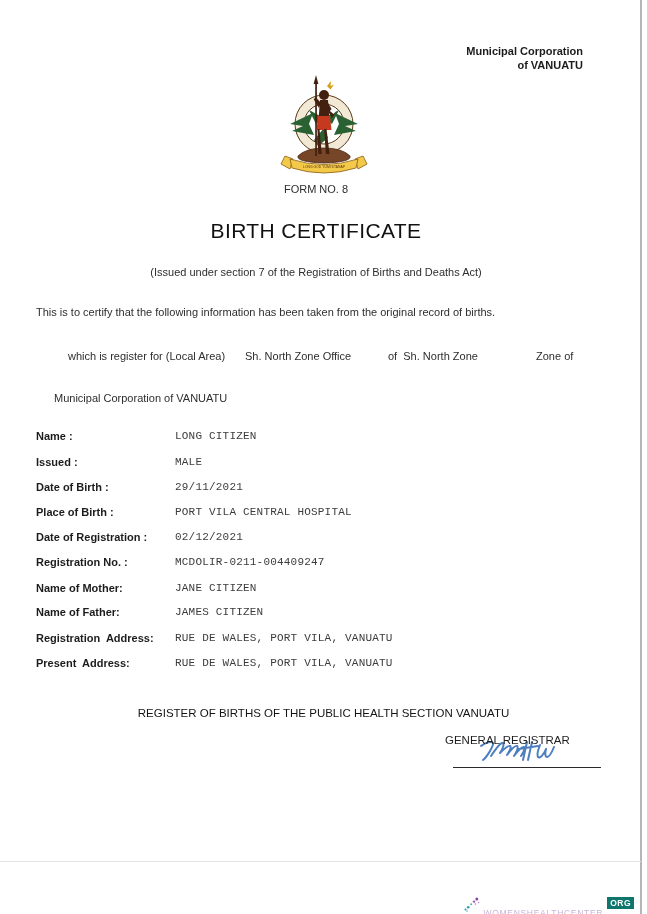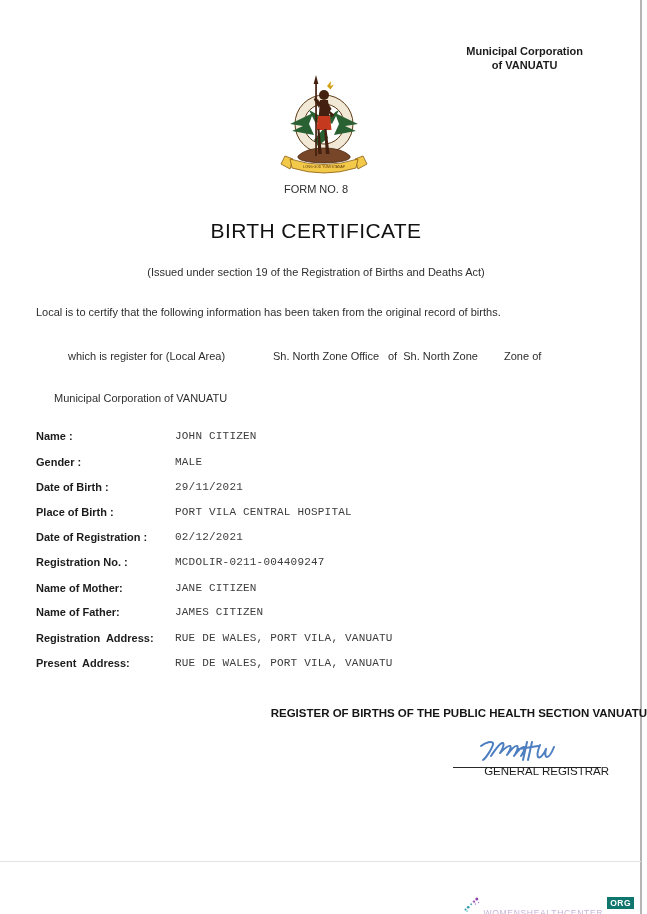--- a/index.html
+++ b/index.html
@@ -18,53 +18,53 @@
   }
   .page-edge-bottom {
     position: absolute; top: 861px; left: 0; width: 641px; height: 1px;
     background: #e3e3e3;
   }
   .hdr-left {
     position: absolute; left: 36px; top: 44px;
     font-size: 11px; font-weight: bold; line-height: 14px; color: #1c1c1c;
   }
   .hdr-right {
-    position: absolute; right: 64px; top: 44px; text-align: center;
+    position: absolute; right: 64px; top: 44px; text-align: right;
     font-size: 11px; font-weight: bold; line-height: 14px; color: #1c1c1c;
   }
   .emblem { position: absolute; left: 276px; top: 74px; width: 96px; height: 104px; }
   .center-line { position: absolute; left: 0; width: 632px; text-align: center; }
   .form-no { top: 183px; font-size: 11px; color: #2e2e2e; }
   .doc-title { top: 219px; font-size: 21px; font-weight: normal; letter-spacing: 0.4px; color: #111; }
   .doc-subtitle { top: 266px; font-size: 11px; color: #2e2e2e; }
   .certify { position: absolute; left: 36px; top: 306px; font-size: 11px; color: #2e2e2e; }
   .regline { position: absolute; top: 350px; left: 0; width: 647px; font-size: 11px; color: #2e2e2e; }
   .regline span { position: absolute; white-space: pre; }
   .regline .p1 { left: 36px; margin-left: 32px; }
-  .regline .p2 { left: 245px; margin-left: 28px; }
+  .regline .p2 { left: 245px; }
   .regline .p3 { left: 388px; }
-  .regline .p4 { left: 504px; }
+  .regline .p4 { left: 536px; }
   .municipal2 { position: absolute; left: 36px; top: 392px; font-size: 11px; color: #2e2e2e; margin-left: 18px; }
   .field-row { position: absolute; left: 0; width: 647px; height: 16px; }
   .field-label {
     position: absolute; left: 36px; font-size: 11px; font-weight: bold;
     color: #1c1c1c; white-space: pre;
   }
   .field-value {
     position: absolute; left: 175px; font-size: 11px; color: #3c3c3c;
     font-family: "Liberation Mono", monospace; white-space: pre; letter-spacing: 0.2px;
   }
   .register-heading {
-    position: absolute; left: 0; top: 707px; width: 647px; text-align: right;
-    font-size: 11.5px; font-weight: bold; color: #151515;
+    position: absolute; left: 0; top: 707px; width: 647px; text-align: center;
+    font-size: 11.5px; font-weight: normal; color: #151515;
   }
   .signature-wrap { position: absolute; left: 478px; top: 736px; width: 84px; height: 30px; }
   .sig-line { position: absolute; left: 453px; top: 767px; width: 148px; height: 1.3px; background: #2a2a2a; }
   .registrar-label {
-    position: absolute; left: 445px; top: 765px; width: 164px; text-align: right;
+    position: absolute; left: 445px; top: 734px; width: 164px; text-align: left;
     font-size: 11.5px; color: #1e1e1e;
   }
   .watermark {
     position: absolute; top: 888px; right: 13px;
     display: flex; align-items: center; gap: 2px;
   }
   .wm-icon { width: 17px; height: 17px; margin-right: 1px; }
   .wm-text { font-size: 8.5px; letter-spacing: 0.7px; color: #c7b4d8; font-weight: normal; margin-top: 20px; }
   .wm-org {
     font-size: 8.5px; font-weight: bold; color: #ffffff; background: #0f766e;
@@ -119,38 +119,38 @@
       <path d="M87,82 L79,85 L82,95 L91,90 Z" fill="#f3c94a" stroke="#8a5c12" stroke-width="0.8"></path>
       <path d="M14,85 Q48,96 82,85 L80,94 Q48,104 16,94 Z" fill="#f3c94a" stroke="#8a5c12" stroke-width="0.8"></path>
       <text x="48" y="93.6" text-anchor="middle" font-size="3.4" fill="#5a3408" font-family="Liberation Sans, sans-serif">LONG GOD YUMI STANAP</text>
     </svg>
   </div>
 
   <div class="center-line form-no">FORM NO. 8</div>
 
   <div class="center-line doc-title">BIRTH CERTIFICATE</div>
 
-  <div class="center-line doc-subtitle">(Issued under section 19 of the Registration of Births and Deaths Act)</div>
-
-  <div class="certify">Local is to certify that the following information has been taken from the original record of births.</div>
+  <div class="center-line doc-subtitle">(Issued under section 7 of the Registration of Births and Deaths Act)</div>
+
+  <div class="certify">This is to certify that the following information has been taken from the original record of births.</div>
 
   <div class="regline">
     <span class="p1">which is register for (Local Area)</span>
     <span class="p2">Sh. North Zone Office</span>
     <span class="p3">of  Sh. North Zone</span>
     <span class="p4">Zone of</span>
   </div>
   <div class="municipal2">Municipal Corporation of VANUATU</div>
 
   <div class="field-row" style="top:430px">
     <span class="field-label">Name :</span>
-    <span class="field-value">JOHN CITIZEN</span>
+    <span class="field-value">LONG CITIZEN</span>
   </div>
   <div class="field-row" style="top:456px">
-    <span class="field-label">Gender :</span>
+    <span class="field-label">Issued :</span>
     <span class="field-value">MALE</span>
   </div>
   <div class="field-row" style="top:481px">
     <span class="field-label">Date of Birth :</span>
     <span class="field-value">29/11/2021</span>
   </div>
   <div class="field-row" style="top:506px">
     <span class="field-label">Place of Birth :</span>
     <span class="field-value">PORT VILA CENTRAL HOSPITAL</span>
   </div>

